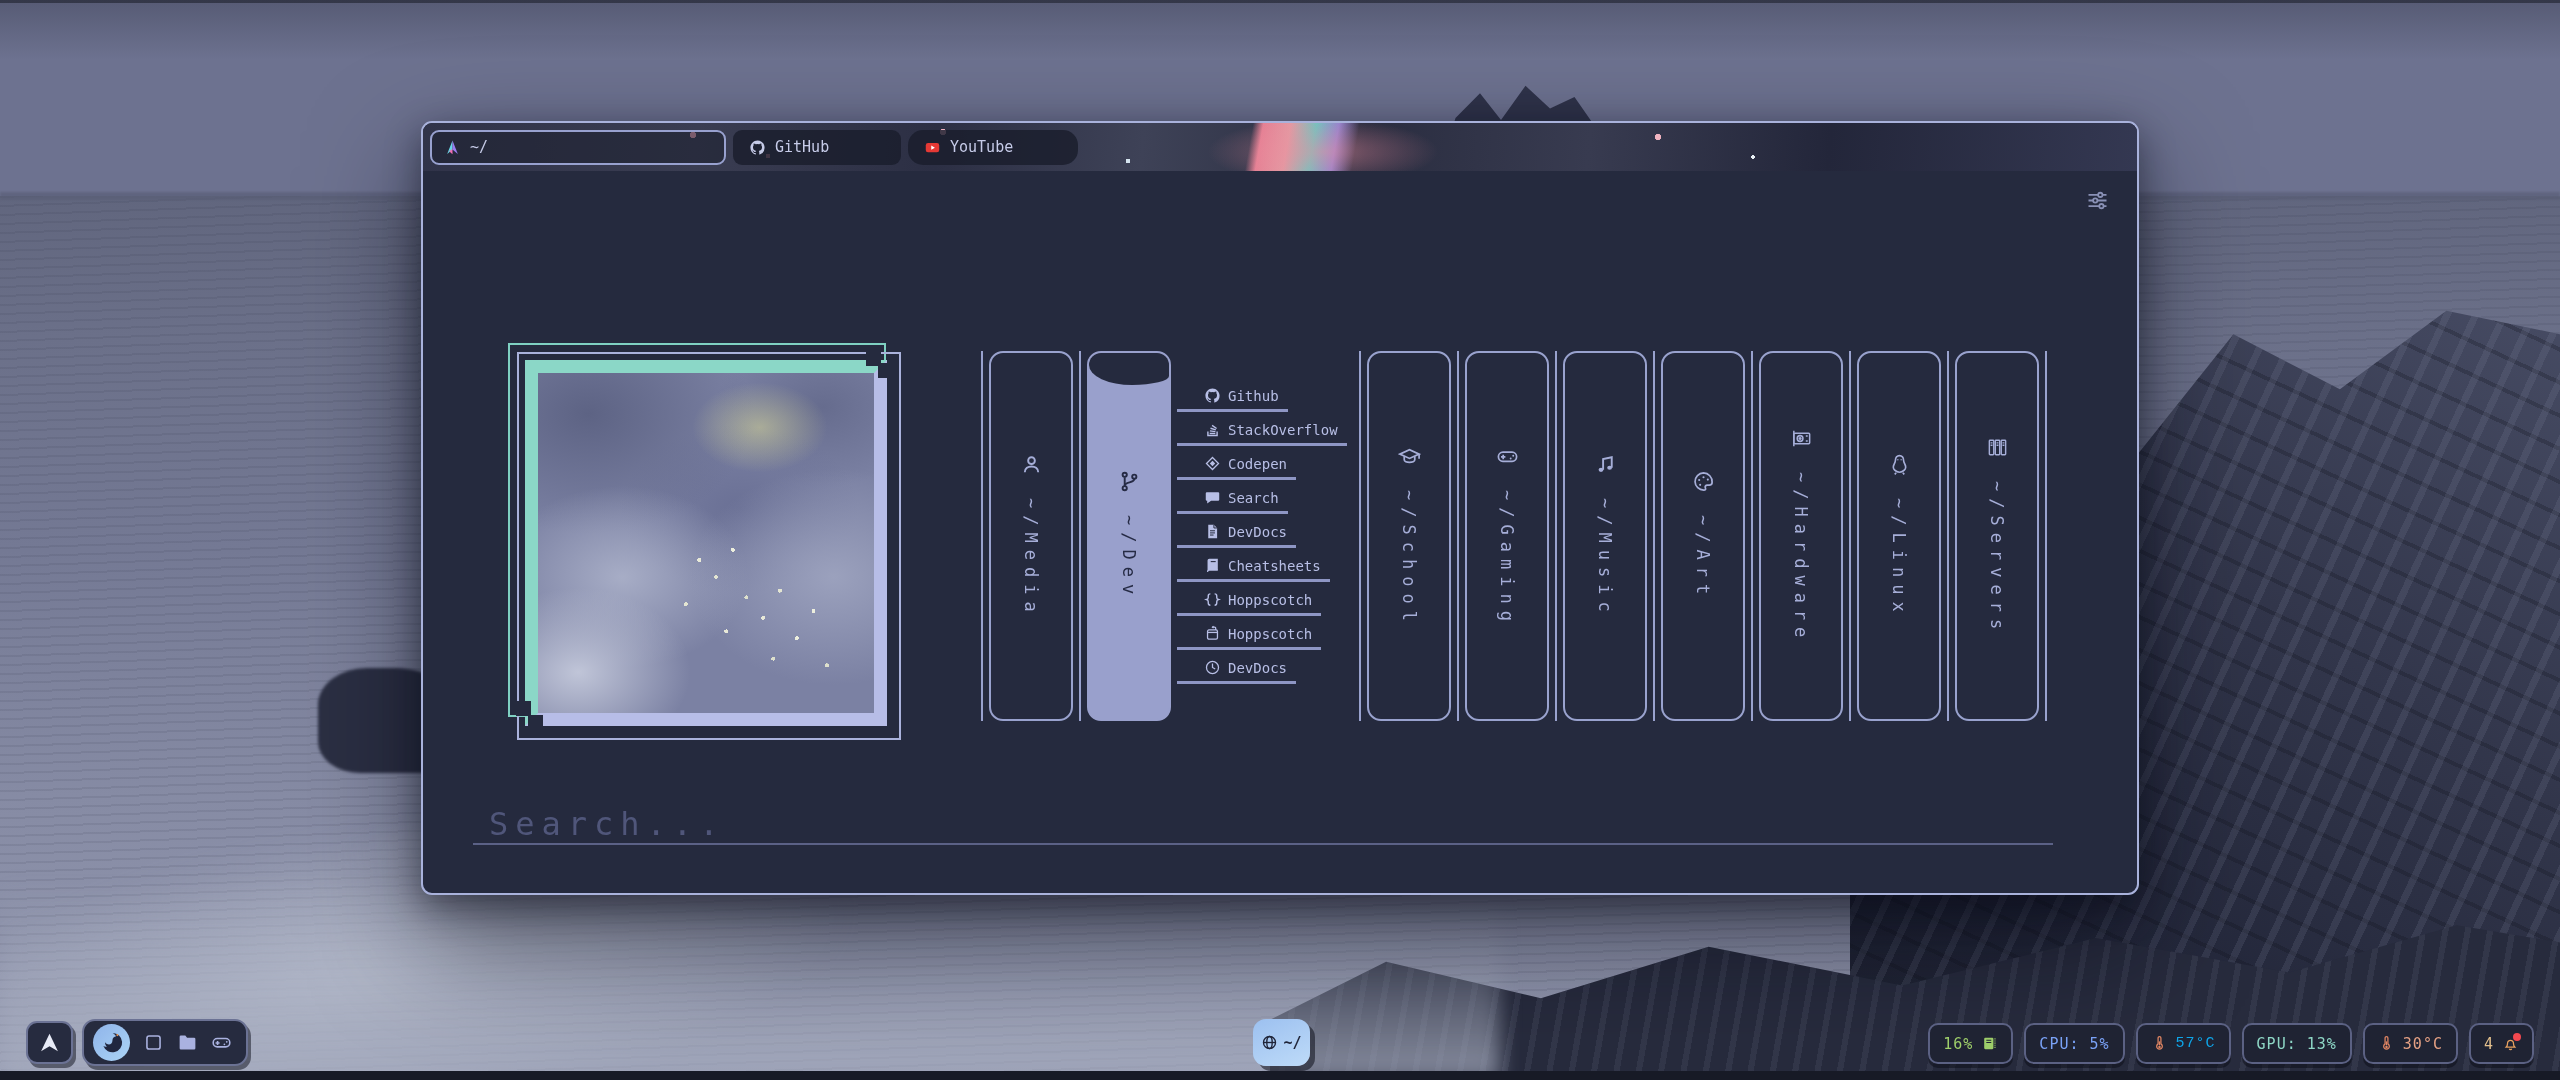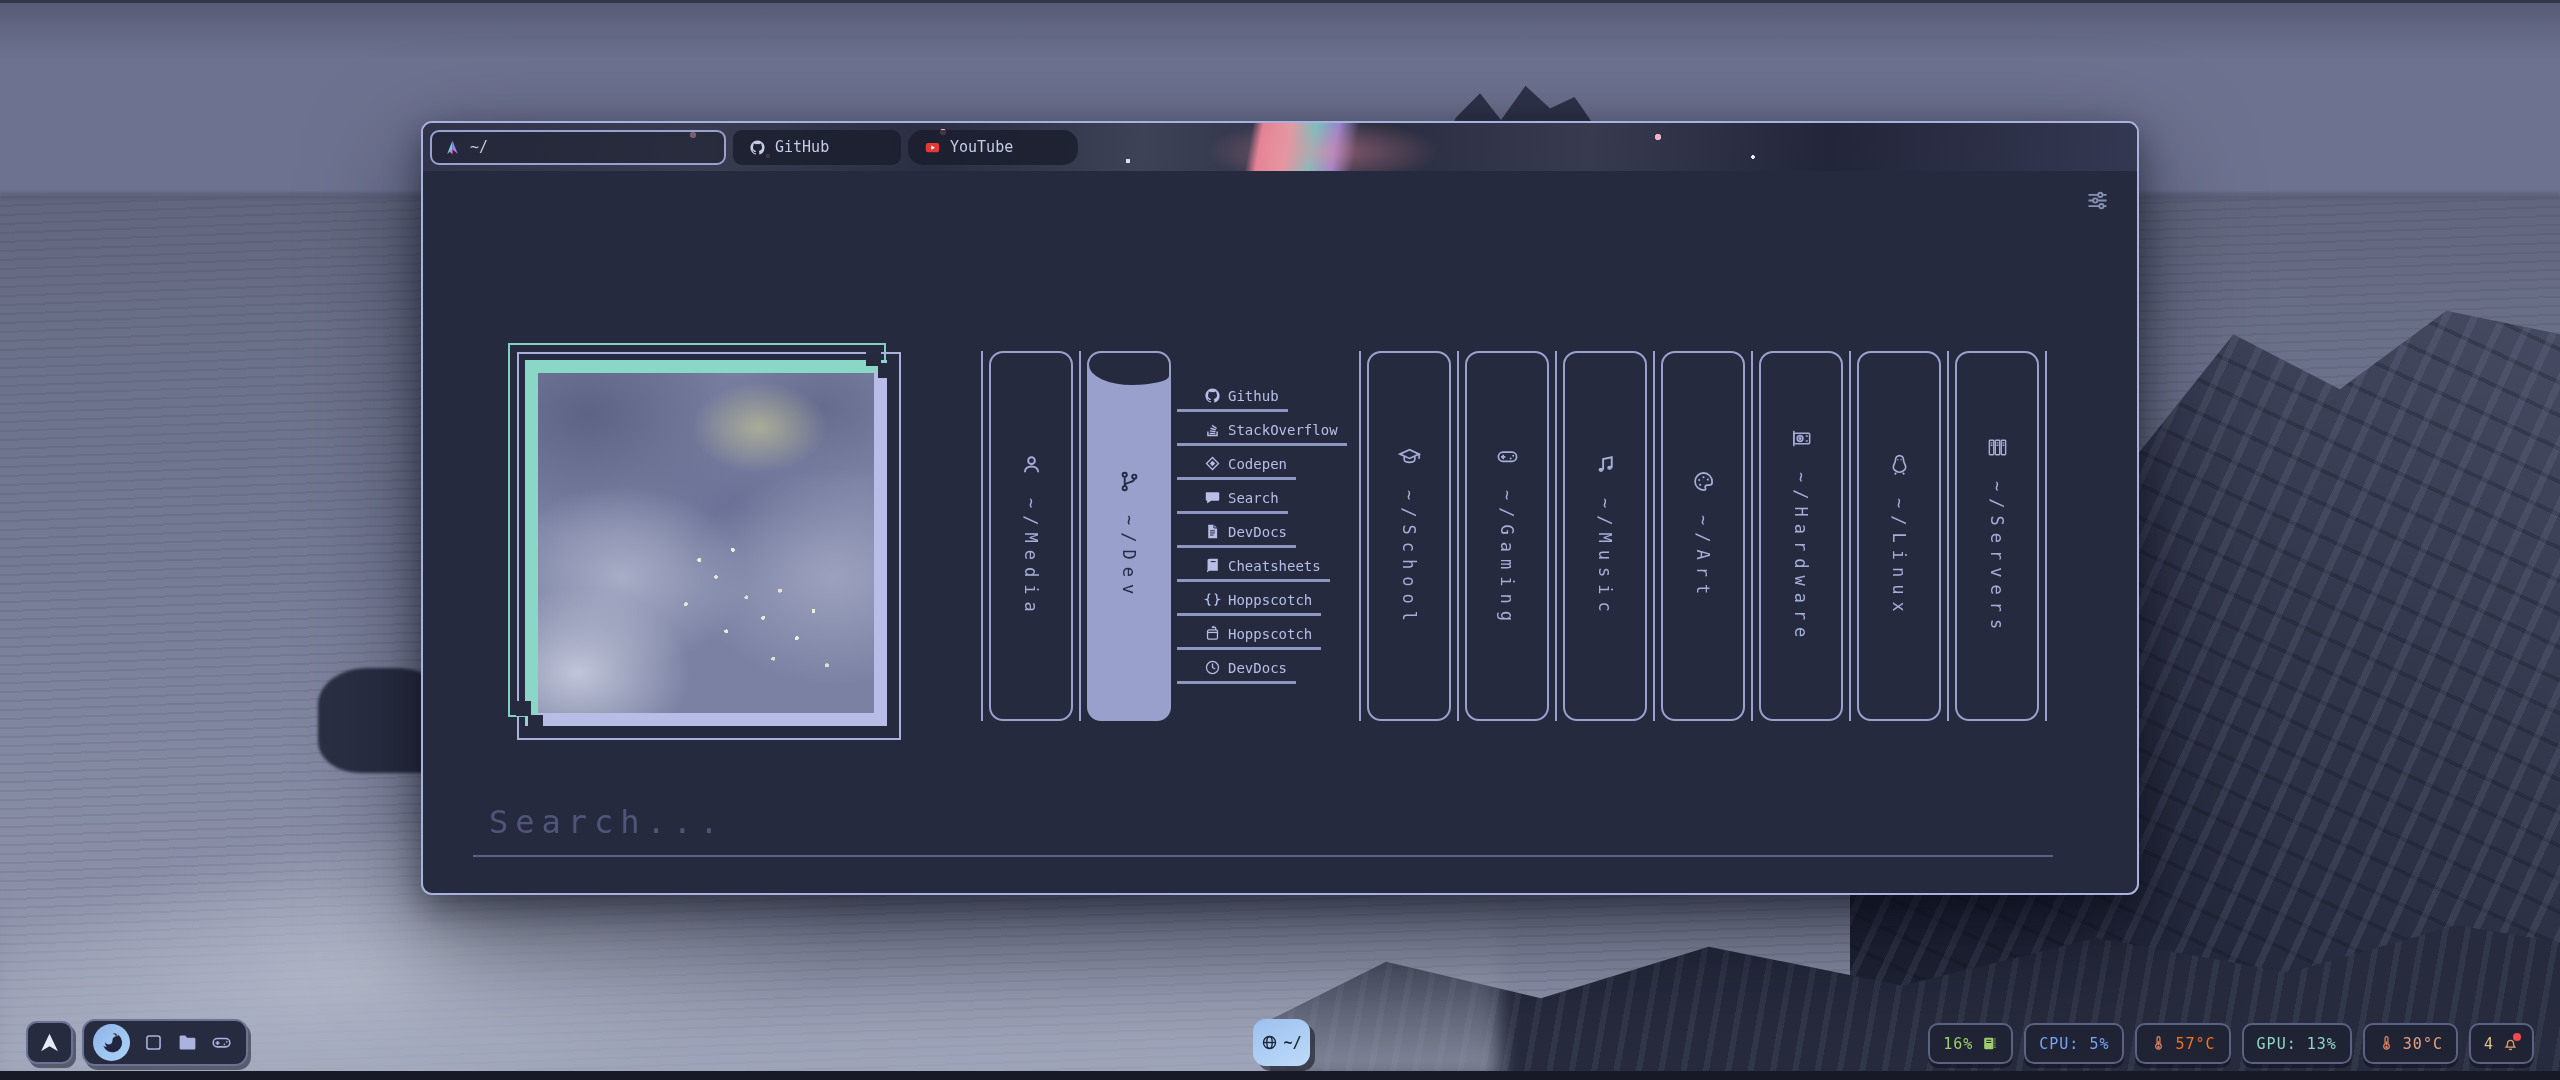--- a/index.html
+++ b/index.html
@@ -107,21 +107,21 @@
   .book .bicon{width:23px;height:23px;}
   .book.open{background:#99a0cc;border-color:#99a0cc;color:#262b45;}
   .book.open::before{content:"";position:absolute;left:0;top:0;right:0;height:32px;background:#252a3e;
     border-radius:0 0 46% 54%/0 0 9px 20px;}
   .devlinks{width:182px;margin-top:36px;display:flex;flex-direction:column;align-items:flex-start;}
   .devlink{display:flex;align-items:center;gap:7px;width:max-content;
     padding:0 9px 5px 27px;margin-bottom:9px;border-bottom:3px solid #8e96c4;color:#b8bfe6;font-size:14px;}
   .devlink .i16{color:#b8bfe6;}
 
   
-  .search{position:absolute;left:50px;bottom:38px;width:1580px;border-bottom:2px solid #5b6186;padding:0 0 14px 16px;}
+  .search{position:absolute;left:50px;bottom:50px;width:1580px;border-bottom:2px solid #5b6186;padding:0 0 0 16px;}
   .search-ph{color:#50567a;font-size:32px;letter-spacing:7px;}
 
   
   .tb{position:absolute;z-index:3;}
   .launcher{left:26px;bottom:16px;width:47px;height:43px;border-radius:11px;background:#262b3f;
     border:2px solid #6b7294;display:flex;align-items:center;justify-content:center;color:#e8ebf7;
     box-shadow:3px 4px 0 rgba(12,14,26,.5);}
   .dock{left:82px;bottom:14px;width:166px;height:47px;border-radius:13px;background:#262b3f;
     border:2px solid #6b7294;display:flex;align-items:center;padding:0 9px;gap:13px;
     box-shadow:3px 4px 0 rgba(12,14,26,.5);}
@@ -474,21 +474,21 @@
       <span style="color: rgb(122, 162, 247);">CPU:  5%</span>
     </div>
     <div class="pill">
       <span class="icon i16" style="color: rgb(224, 133, 99);">
           <svg viewBox="0 0 24 24" fill="none" stroke="currentColor" stroke-width="1.8">
             <path d="M10 4.2a2 2 0 0 1 4 0v8.3a4 4 0 1 1-4 0z"></path>
             <circle cx="12" cy="16.8" r="1.8" fill="currentColor" stroke="none"></circle>
             <path d="M12 14.5V9"></path>
           </svg>
         </span>
-      <span style="color: #f97316;">57°C</span>
+      <span style="color: #0ea5e9; font-family: Liberation Mono, monospace;">57°C</span>
     </div>
     <div class="pill">
       <span style="color: rgb(142, 215, 198);">GPU:  13%</span>
     </div>
     <div class="pill">
       <span class="icon i16" style="color: rgb(224, 133, 99);">
           <svg viewBox="0 0 24 24" fill="none" stroke="currentColor" stroke-width="1.8">
             <path d="M10 4.2a2 2 0 0 1 4 0v8.3a4 4 0 1 1-4 0z"></path>
             <circle cx="12" cy="16.8" r="1.8" fill="currentColor" stroke="none"></circle>
             <path d="M12 14.5V9"></path>

